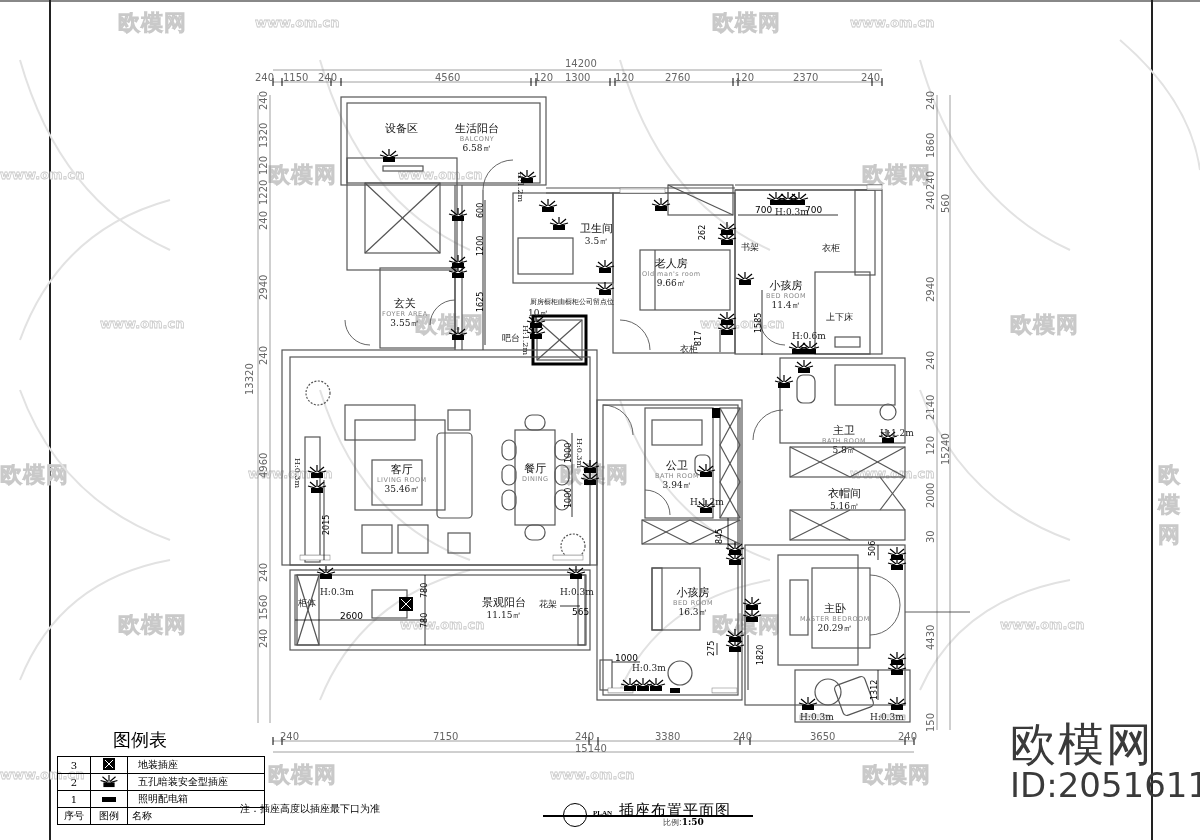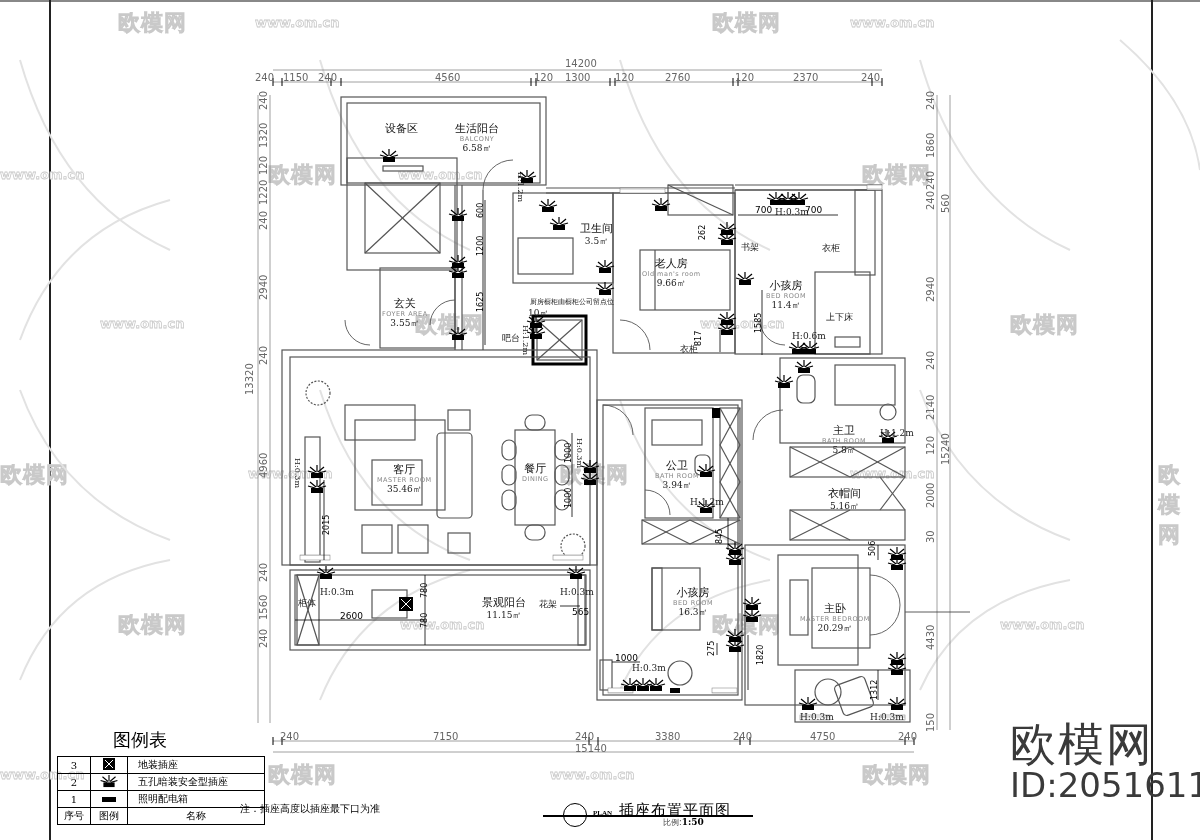--- a/index.html
+++ b/index.html
@@ -377,21 +377,21 @@
   <div class="dim" style="left:665px;top:72px;">2760</div>
   <div class="dim" style="left:735px;top:72px;">120</div>
   <div class="dim" style="left:793px;top:72px;">2370</div>
   <div class="dim" style="left:861px;top:72px;">240</div>
 
   <div class="dim" style="left:280px;top:731px;">240</div>
   <div class="dim" style="left:433px;top:731px;">7150</div>
   <div class="dim" style="left:575px;top:731px;">240</div>
   <div class="dim" style="left:655px;top:731px;">3380</div>
   <div class="dim" style="left:733px;top:731px;">240</div>
-  <div class="dim" style="left:810px;top:731px;">4750</div>
+  <div class="dim" style="left:810px;top:731px;">3650</div>
   <div class="dim" style="left:898px;top:731px;">240</div>
   <div class="dim" style="left:575px;top:743px;">15140</div>
 
   <div class="dimv" style="left:258px;top:110px;">240</div>
   <div class="dimv" style="left:258px;top:148px;">1320</div>
   <div class="dimv" style="left:258px;top:175px;">120</div>
   <div class="dimv" style="left:258px;top:205px;">1220</div>
   <div class="dimv" style="left:258px;top:230px;">240</div>
   <div class="dimv" style="left:258px;top:300px;">2940</div>
   <div class="dimv" style="left:258px;top:365px;">240</div>
@@ -440,21 +440,21 @@
   </div>
   <div class="room" style="left:382px;top:298px;">
     <div class="cn">玄关</div>
     <div class="en">FOYER AREA</div>
     <div class="area">3.55㎡</div>
   </div>
   <div class="lbl" style="left:530px;top:297px;font-size:7px;">厨房橱柜由橱柜公司留点位</div>
   <div class="lbl" style="left:528px;top:307px;">10㎡</div>
   <div class="room" style="left:377px;top:464px;">
     <div class="cn">客厅</div>
-    <div class="en">MASTER ROOM</div>
+    <div class="en">LIVING ROOM</div>
     <div class="area">35.46㎡</div>
   </div>
   <div class="room" style="left:522px;top:463px;">
     <div class="cn">餐厅</div>
     <div class="en">DINING</div>
   </div>
   <div class="room" style="left:822px;top:408px;margin-top:17px;">
     <div class="cn">主卫</div>
     <div class="en">BATH ROOM</div>
     <div class="area">5.8㎡</div>
@@ -547,21 +547,21 @@
     <tr>
       <td class="c1">1</td>
       <td class="c2"><svg width="16" height="8" viewBox="0 0 16 8">
               <rect x="1" y="2" width="14" height="5" fill="#000"></rect>
             </svg></td>
       <td class="c3">照明配电箱</td>
     </tr>
     <tr>
       <td class="c1">序号</td>
       <td class="c2">图例</td>
-      <td class="c3" style="text-align:center;padding-left:4px;">名称</td>
+      <td class="c3" style="padding-left:4px;">名称</td>
     </tr>
   </tbody>
     </table>
   <div class="note">注：插座高度以插座最下口为准</div>
 
   <div class="plan-title">
     <div class="line"></div>
     <div class="circle"></div>
     <div class="plan">PLAN</div>
     <div class="cn">插座布置平面图</div>

